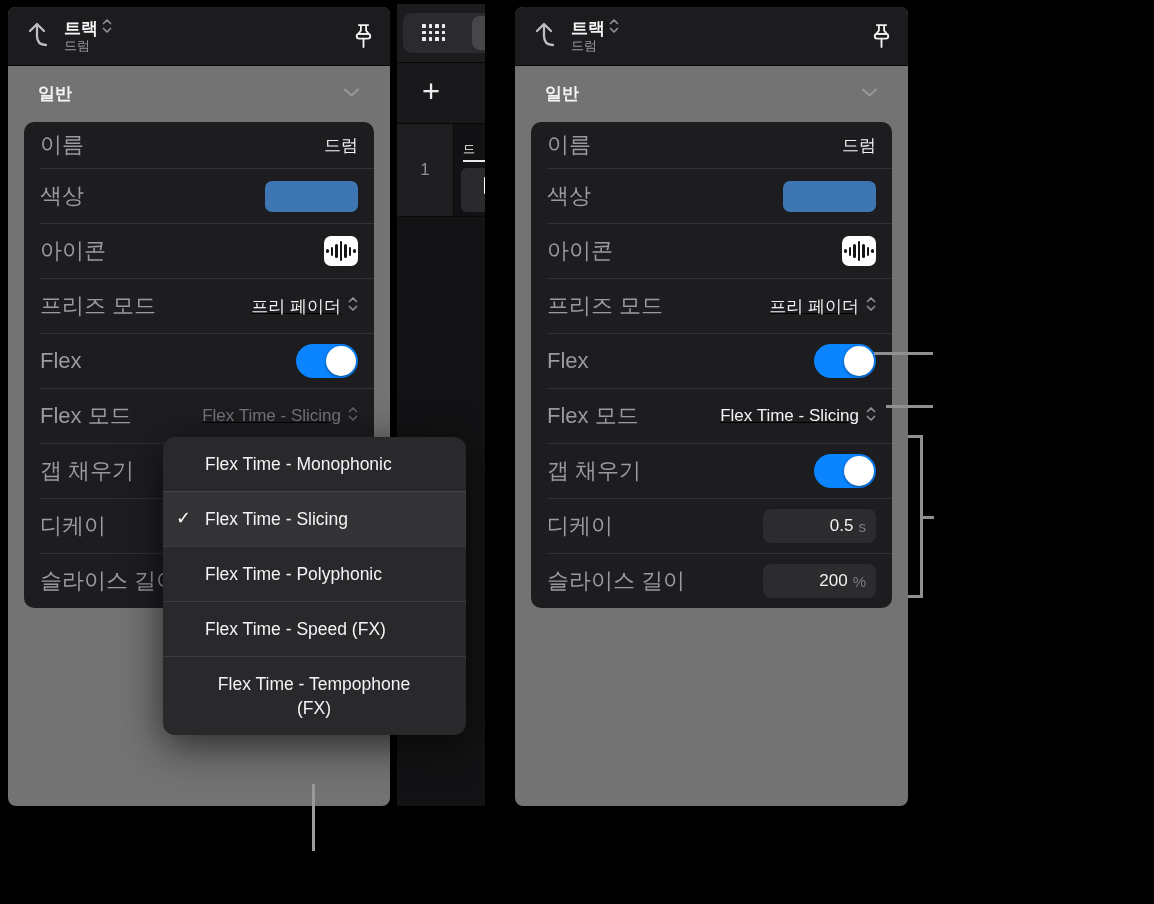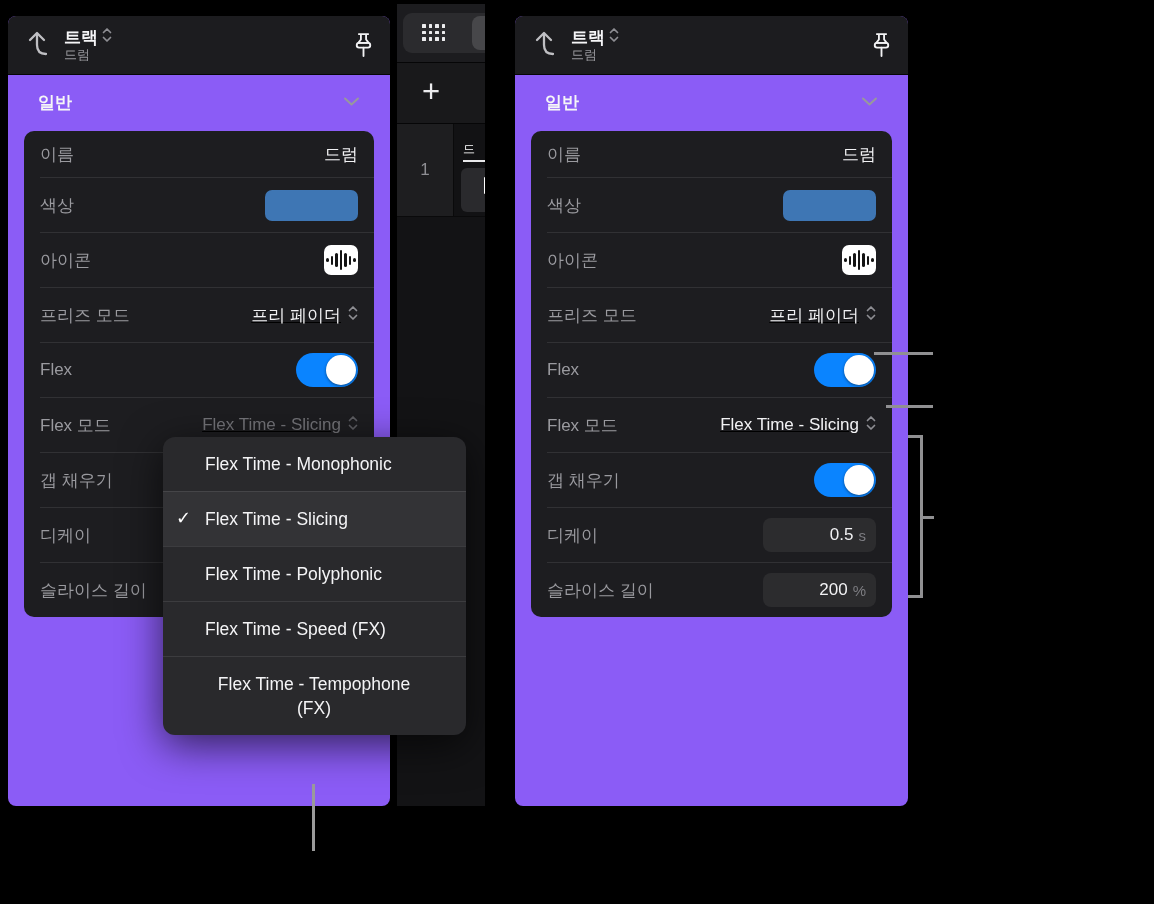--- a/index.html
+++ b/index.html
@@ -2,34 +2,34 @@
 <html><head>
 <meta charset="utf-8">
 <style>
   html,body{margin:0;padding:0;}
   body{
     width:1154px;height:904px;position:relative;overflow:hidden;
     background:#000;font-family:"Liberation Sans","DejaVu Sans",sans-serif;
     -webkit-font-smoothing:antialiased;
   }
   
-  .panel{position:absolute;top:16px;bottom:98px;background:#8b5cf6;border-radius:8px;overflow:hidden;}
+  .panel{position:absolute;top:7px;bottom:98px;background:#737373;border-radius:8px;overflow:hidden;}
   .panel.left{left:8px;width:382px;}
   .panel.right{left:515px;width:393px;}
   .hdr{height:58px;background:#1c1c1f;display:flex;align-items:center;padding:0 15px;border-bottom:1px solid #060607;}
   .hdr-titles{margin-left:13px;line-height:1.12;}
   .hdr-title{font-size:17px;font-weight:700;color:#f5f5f7;display:flex;align-items:center;gap:4px;}
   .hdr-sub{font-size:13px;color:#98989d;margin-top:1px;}
   .pin{margin-left:auto;display:flex;}
   .section{height:54px;display:flex;align-items:center;justify-content:space-between;padding:0 30px;}
   .section-title{font-size:17px;font-weight:700;color:#f5f5f7;}
   .card{background:#1d1d20;border-radius:10px;margin:2px 16px 0;}
   .row{display:flex;align-items:center;justify-content:space-between;height:54px;margin-left:16px;padding-right:16px;border-top:1px solid rgba(255,255,255,.09);}
   .row:first-child{border-top:none;height:46px;}
-  .lbl{font-size:17px;color:#9a9a9f;white-space:nowrap;}
+  .lbl{font-size:22px;color:#9a9a9f;white-space:nowrap;}
   .val{font-size:17px;color:#f2f2f4;white-space:nowrap;}
   .popup{display:flex;align-items:center;gap:7px;text-decoration:underline;}
   .dim .val{color:#737378;}
   .dim svg *{stroke:#5d5d62;}
   .toggle{width:62px;height:34px;border-radius:17px;background:#0a84ff;position:relative;flex:0 0 auto;}
   .knob{position:absolute;right:2px;top:2px;width:30px;height:30px;border-radius:50%;background:#fff;box-shadow:0 1px 3px rgba(0,0,0,.45);}
   .swatch{width:93px;height:31px;border-radius:7px;background:#3e76b4;}
   .iconbtn{width:34px;height:30px;border-radius:7px;background:#fff;display:flex;align-items:center;justify-content:center;gap:2px;}
   .wbar{width:2.5px;background:#141414;border-radius:1.5px;}
   .field{background:#2c2c2e;border-radius:8px;height:34px;min-width:113px;display:flex;align-items:center;justify-content:flex-end;padding:0 10px;box-sizing:border-box;}

